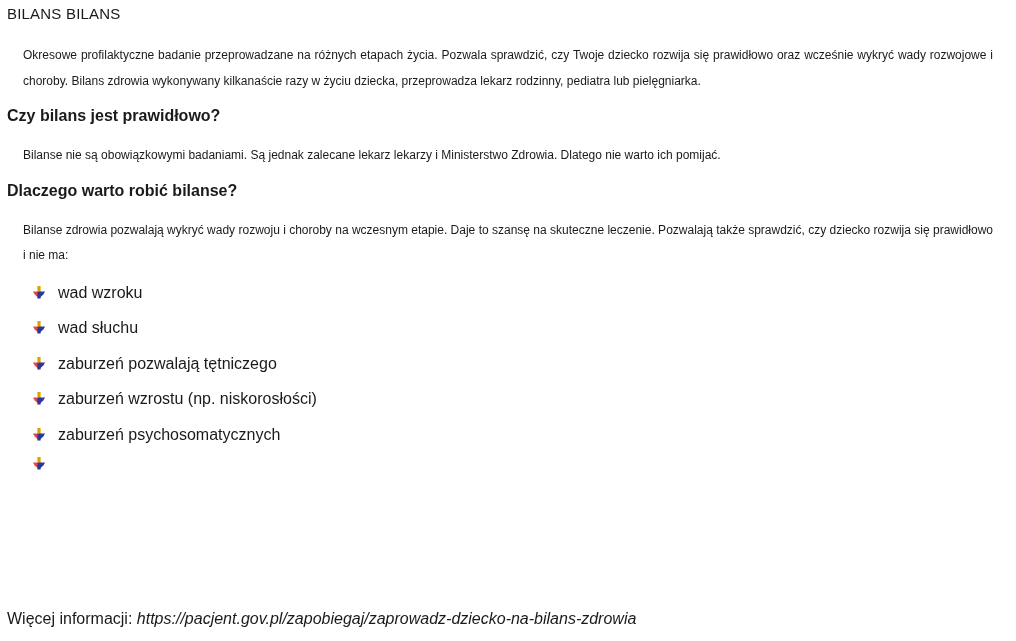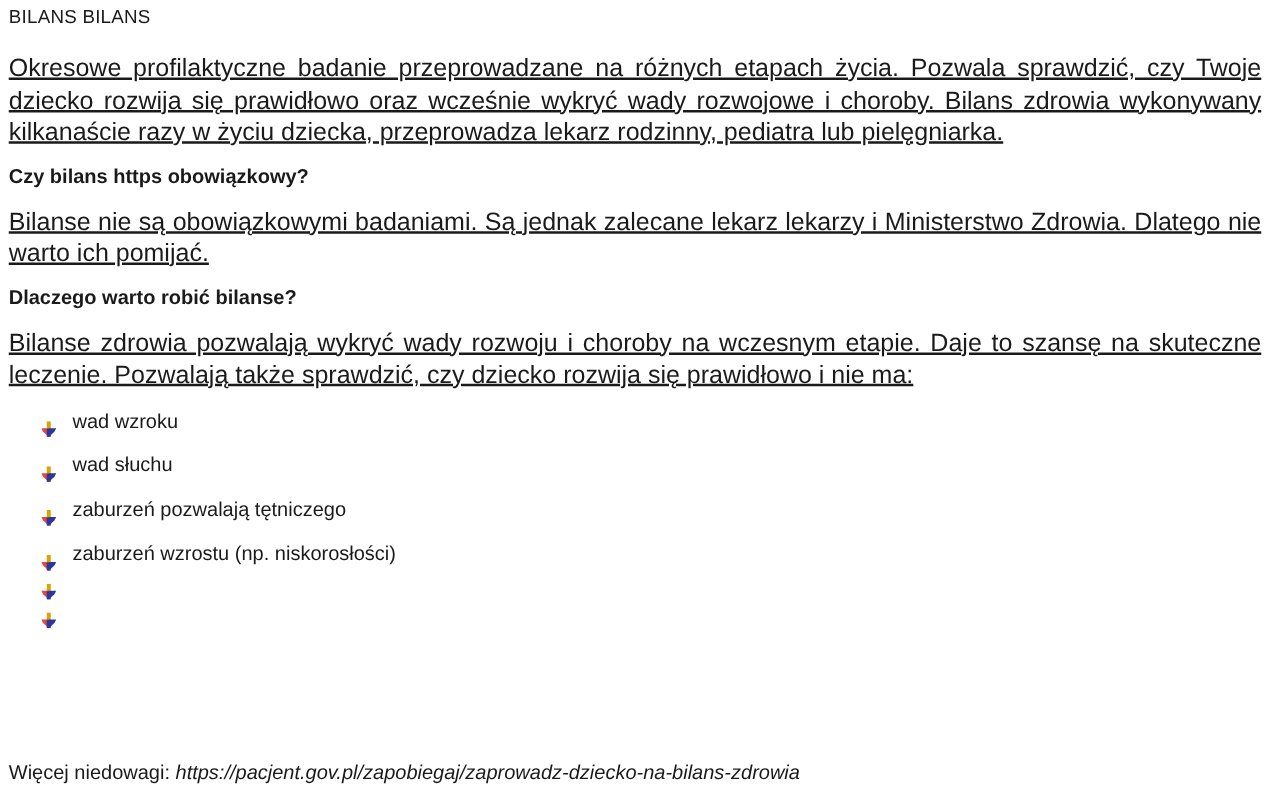--- a/index.html
+++ b/index.html
@@ -18,42 +18,41 @@
     position: relative;
   }
   .doc-title {
     font-size: 15px;
     font-weight: 400;
     line-height: 20px;
     margin: 0 0 19px 0;
     letter-spacing: 0.2px;
   }
   p.body-text {
-    font-size: 20px;
+    font-size: 12px;
     line-height: 25.5px;
     text-align: justify;
-    margin: 0;
-    text-decoration: underline;
+    margin: 16px;
   }
   p.intro { margin-bottom: 11px; }
   h2.q-heading {
     font-size: 16px;
     font-weight: 700;
     line-height: 22px;
     margin: 10px 0 13px 0;
   }
   p.answer { margin-bottom: 11px; }
   ul.reasons-list {
     list-style: none;
     margin: 9px 0 0 0;
     padding: 0 0 0 26px;
   }
   ul.reasons-list li {
     display: flex;
-    align-items: flex-end;
+    align-items: center;
     font-size: 16px;
     line-height: 25.5px;
     margin-bottom: 10px;
   }
   .bullet-icon {
     display: inline-block;
     width: 12px;
     height: 13px;
     margin-right: 13px;
     flex: 0 0 auto;
@@ -68,21 +67,21 @@
   }
   .doc-footer .url { font-style: italic; }
 </style>
 </head>
 <body>
 
 <h1 class="doc-title">BILANS BILANS</h1>
 
 <p class="body-text intro">Okresowe profilaktyczne badanie przeprowadzane na różnych etapach życia. Pozwala sprawdzić, czy Twoje dziecko rozwija się prawidłowo oraz wcześnie wykryć wady rozwojowe i choroby. Bilans zdrowia wykonywany kilkanaście razy w życiu dziecka, przeprowadza lekarz rodzinny, pediatra lub pielęgniarka.</p>
 
-<h2 class="q-heading">Czy bilans https obowiązkowy?</h2>
+<h2 class="q-heading">Czy bilans jest prawidłowo?</h2>
 <p class="body-text answer">Bilanse nie są obowiązkowymi badaniami. Są jednak zalecane lekarz lekarzy i Ministerstwo Zdrowia. Dlatego nie warto ich pomijać.</p>
 
 <h2 class="q-heading">Dlaczego warto robić bilanse?</h2>
 <p class="body-text answer">Bilanse zdrowia pozwalają wykryć wady rozwoju i choroby na wczesnym etapie. Daje to szansę na skuteczne leczenie. Pozwalają także sprawdzić, czy dziecko rozwija się prawidłowo i nie ma:</p>
 
 <ul class="reasons-list">
 
     <li>
       <svg class="bullet-icon" viewBox="0 0 12 13" xmlns="http://www.w3.org/2000/svg" aria-hidden="true">
         <rect x="4.4" y="0" width="3.2" height="6.5" fill="#d9a400"></rect>
@@ -125,27 +124,28 @@
     </li>
 
 
     <li>
       <svg class="bullet-icon" viewBox="0 0 12 13" xmlns="http://www.w3.org/2000/svg" aria-hidden="true">
         <rect x="4.4" y="0" width="3.2" height="6.5" fill="#d9a400"></rect>
         <polygon points="0,5.5 6,5.5 6,12.5 1.5,8.3" fill="#e04848"></polygon>
         <polygon points="12,5.5 6,5.5 6,12.5 10.5,8.3" fill="#2f3699"></polygon>
         <rect x="4.4" y="6" width="3.2" height="6.5" fill="#2f3699"></rect>
       </svg>
+      <span>zaburzeń psychosomatycznych</span>
     </li>
 
     <li>
       <svg class="bullet-icon" viewBox="0 0 12 13" xmlns="http://www.w3.org/2000/svg" aria-hidden="true">
         <rect x="4.4" y="0" width="3.2" height="6.5" fill="#d9a400"></rect>
         <polygon points="0,5.5 6,5.5 6,12.5 1.5,8.3" fill="#e04848"></polygon>
         <polygon points="12,5.5 6,5.5 6,12.5 10.5,8.3" fill="#2f3699"></polygon>
         <rect x="4.4" y="6" width="3.2" height="6.5" fill="#2f3699"></rect>
       </svg>
     </li>
   </ul>
 
 <div class="doc-footer">
-  <span>Więcej niedowagi: </span><span class="url">https://pacjent.gov.pl/zapobiegaj/zaprowadz-dziecko-na-bilans-zdrowia</span>
+  <span>Więcej informacji: </span><span class="url">https://pacjent.gov.pl/zapobiegaj/zaprowadz-dziecko-na-bilans-zdrowia</span>
 </div>
 
 </body></html>

